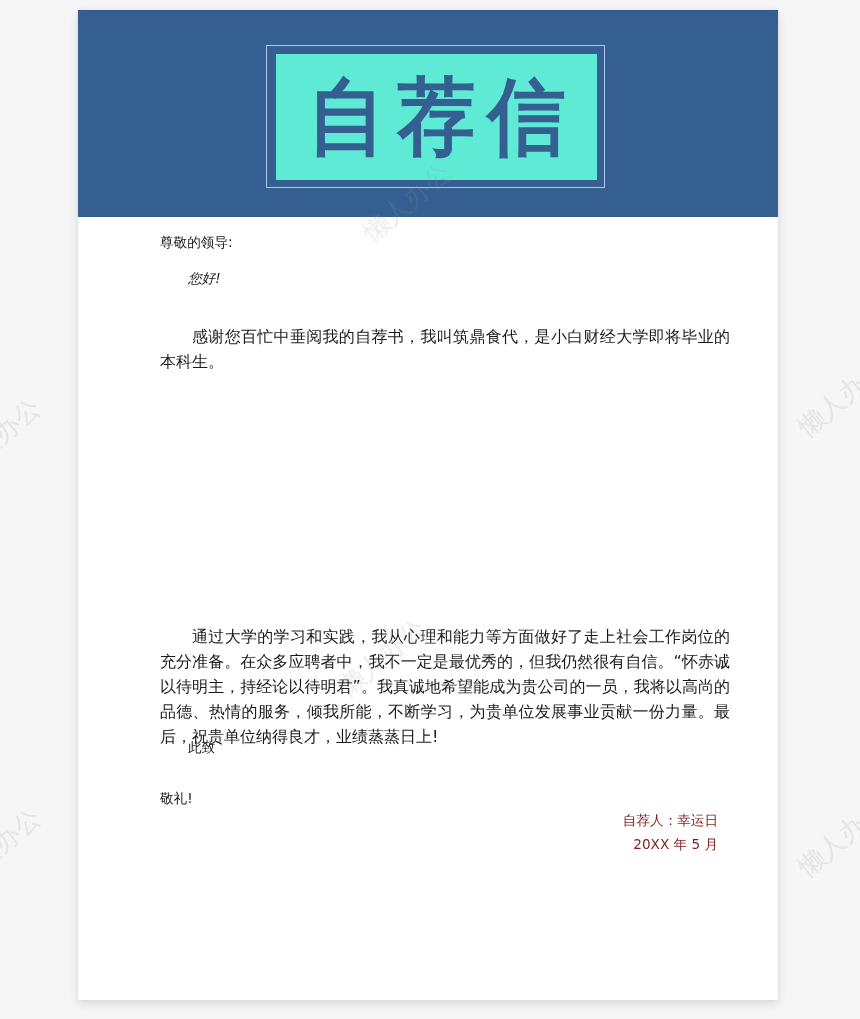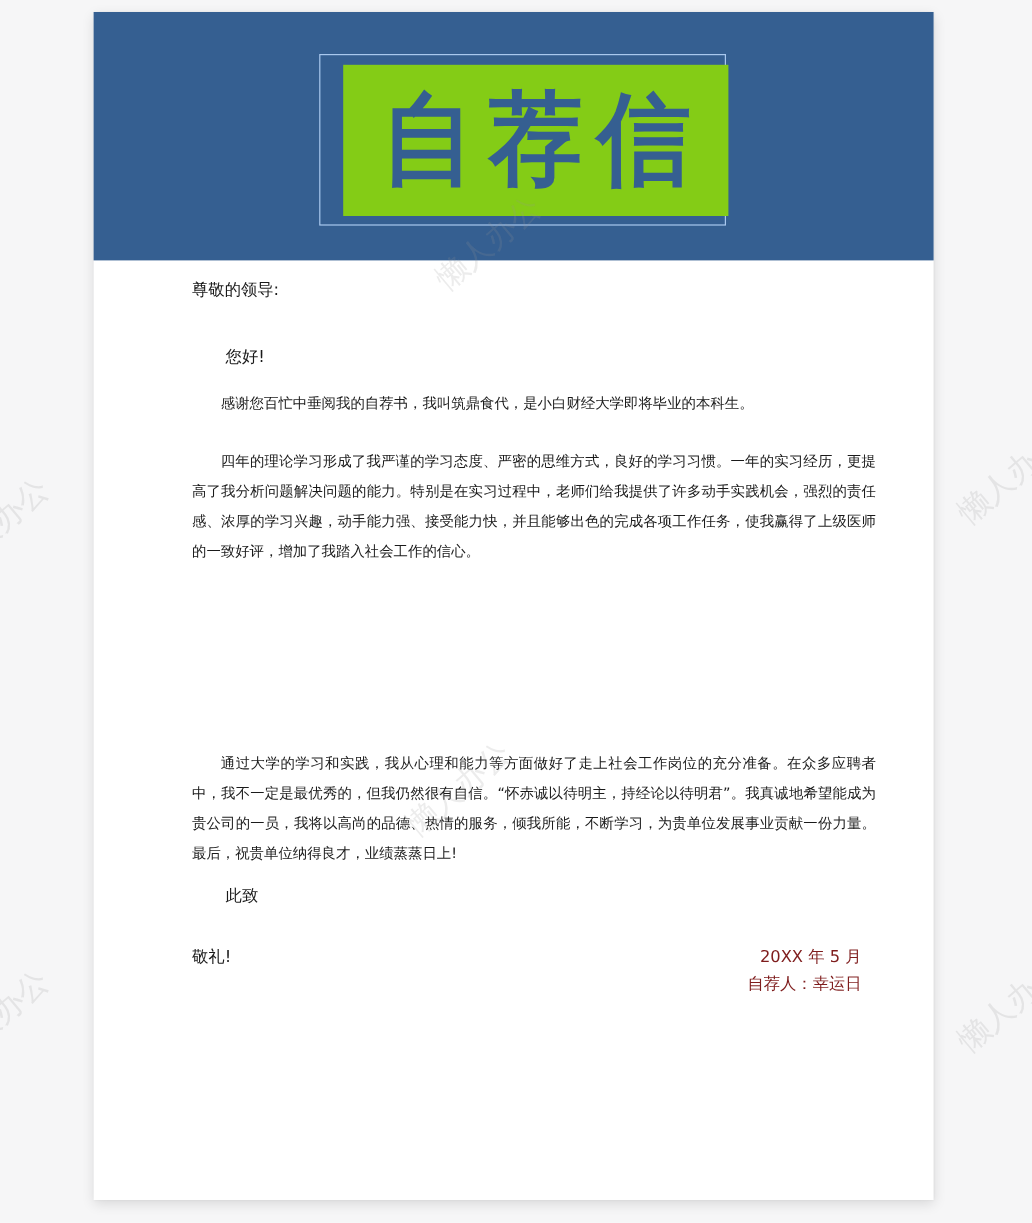--- a/index.html
+++ b/index.html
@@ -15,38 +15,38 @@
   }
   .header-band {
     position: absolute; left: 0; top: 0; width: 700px; height: 207px;
     background: #355f91;
   }
   .title-frame {
     position: absolute; left: 188px; top: 35px; width: 339px; height: 143px;
     border: 1px solid #a9c8ee; box-sizing: border-box;
   }
   .title-box {
-    position: absolute; left: 208px; top: 44px; width: 321px; height: 126px;
-    background: #84cc16;
+    position: absolute; left: 198px; top: 44px; width: 321px; height: 126px;
+    background: #5eead4;
     display: flex; align-items: center; justify-content: center;
   }
   .title-text {
     color: #355f91; font-size: 78px; font-weight: bold; letter-spacing: 12px;
     font-family: "DejaVu Sans", sans-serif;
     margin-left: 12px; line-height: 1;
     transform: scaleY(1.08);
   }
   .body-text {
     position: absolute; left: 82px; width: 570px;
     color: #1a1a1a; font-size: 13.6px; line-height: 25px;
     font-family: "DejaVu Sans", sans-serif;
   }
   .para {
     position: absolute; left: 82px; width: 570px;
-    color: #1a1a1a; font-size: 12px; line-height: 25px;
+    color: #1a1a1a; font-size: 16px; line-height: 25px;
     text-indent: 2em; text-align: justify;
     font-family: "DejaVu Sans", sans-serif;
   }
   .right-line {
     position: absolute; right: 60px; color: #7f1d1d; font-size: 13.6px;
     line-height: 25px; font-family: "DejaVu Sans", sans-serif;
   }
   .watermark {
     position: absolute; color: rgba(150,150,150,0.18);
     font-size: 26px; transform: rotate(-40deg); white-space: nowrap;
@@ -57,31 +57,30 @@
 <body>
 
 <div class="page">
   <div class="header-band"></div>
   <div class="title-frame"></div>
   <div class="title-box">
     <span class="title-text">自荐信</span>
   </div>
 
   <div class="body-text" style="top:220px;">尊敬的领导:</div>
-  <div class="body-text" style="top:276px; left:110px;">您好!</div>
+  <div class="body-text" style="top:256px; left:110px;font-style:italic;">您好!</div>
 
   <div class="para" style="top:314px;">感谢您百忙中垂阅我的自荐书，我叫筑鼎食代，是小白财经大学即将毕业的本科生。</div>
-  <div class="para" style="top:362px;">四年的理论学习形成了我严谨的学习态度、严密的思维方式，良好的学习习惯。一年的实习经历，更提高了我分析问题解决问题的能力。特别是在实习过程中，老师们给我提供了许多动手实践机会，强烈的责任感、浓厚的学习兴趣，动手能力强、接受能力快，并且能够出色的完成各项工作任务，使我赢得了上级医师的一致好评，增加了我踏入社会工作的信心。</div>
   <div class="para" style="top:602px;margin-top:12px;">通过大学的学习和实践，我从心理和能力等方面做好了走上社会工作岗位的充分准备。在众多应聘者中，我不一定是最优秀的，但我仍然很有自信。“怀赤诚以待明主，持经论以待明君”。我真诚地希望能成为贵公司的一员，我将以高尚的品德、热情的服务，倾我所能，不断学习，为贵单位发展事业贡献一份力量。最后，祝贵单位纳得良才，业绩蒸蒸日上!</div>
 
   <div class="body-text" style="top:725px; left:110px;">此致</div>
   <div class="body-text" style="top:776px;">敬礼!</div>
 
   <div class="right-line" style="top:798px;">自荐人：幸运日</div>
-  <div class="right-line" style="top:776px;margin-left:20px;">20XX 年 5 月</div>
+  <div class="right-line" style="top:822px;margin-left:20px;">20XX 年 5 月</div>
 </div>
 
 <div class="watermark" style="left:355px; top:185px;">懒人办公</div>
 <div class="watermark" style="left:790px; top:380px;">懒人办公</div>
 <div class="watermark" style="left:-55px; top:420px;">懒人办公</div>
 <div class="watermark" style="left:-55px; top:830px;">懒人办公</div>
 <div class="watermark" style="left:790px; top:820px;">懒人办公</div>
 <div class="watermark" style="left:330px; top:640px;">懒人办公</div>
 
 </body></html>

